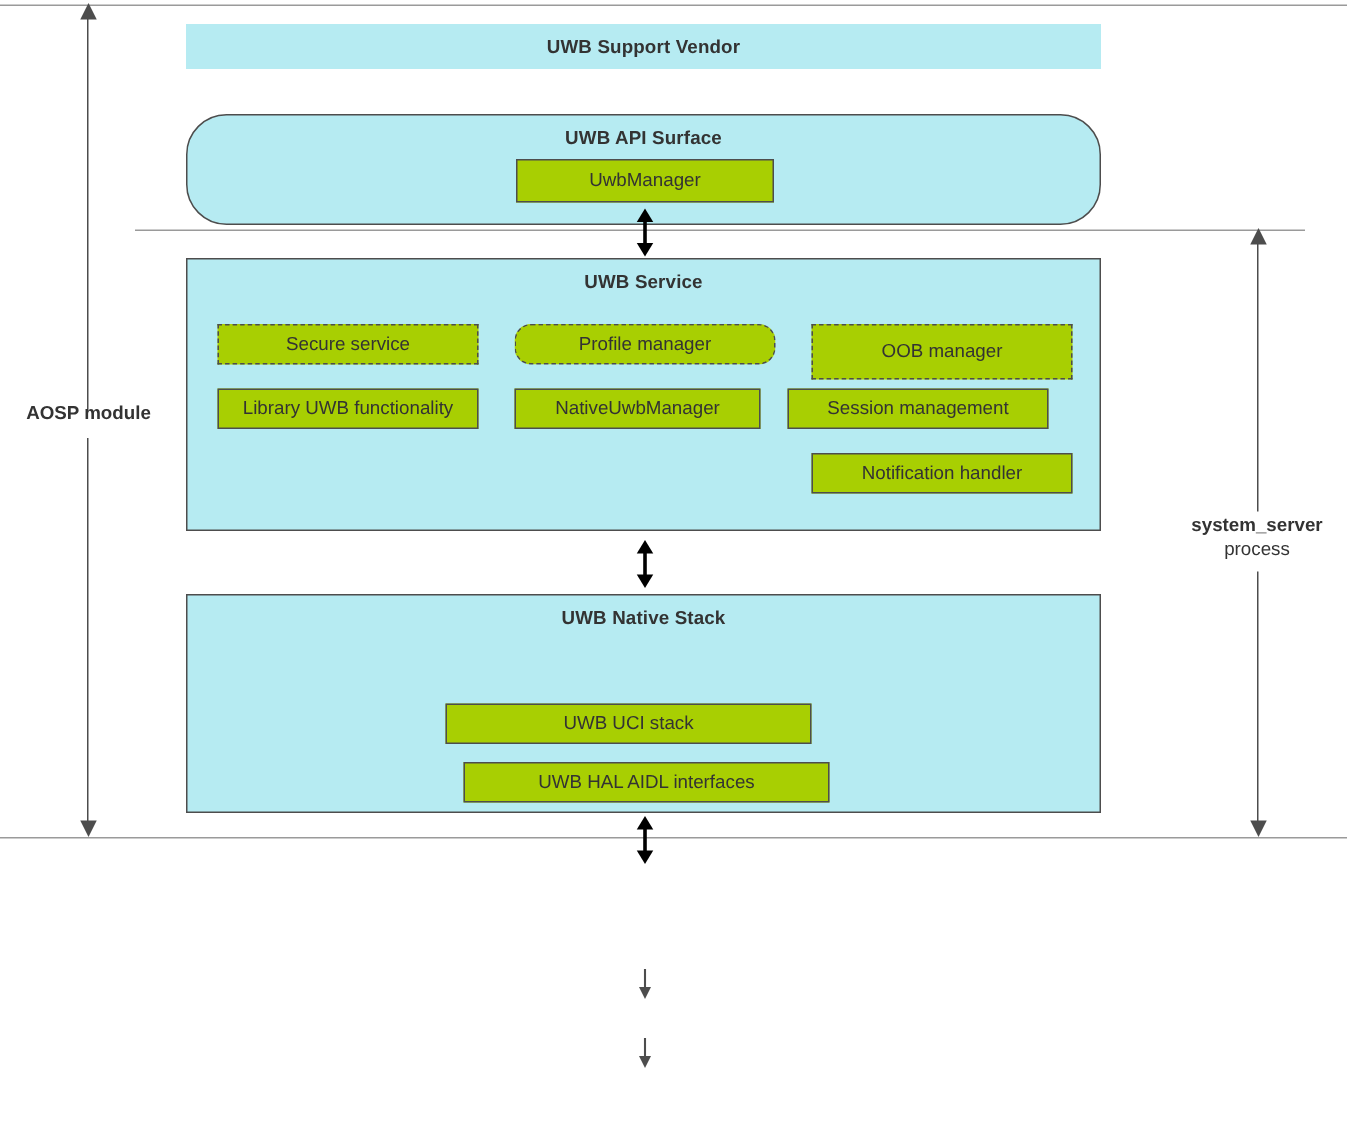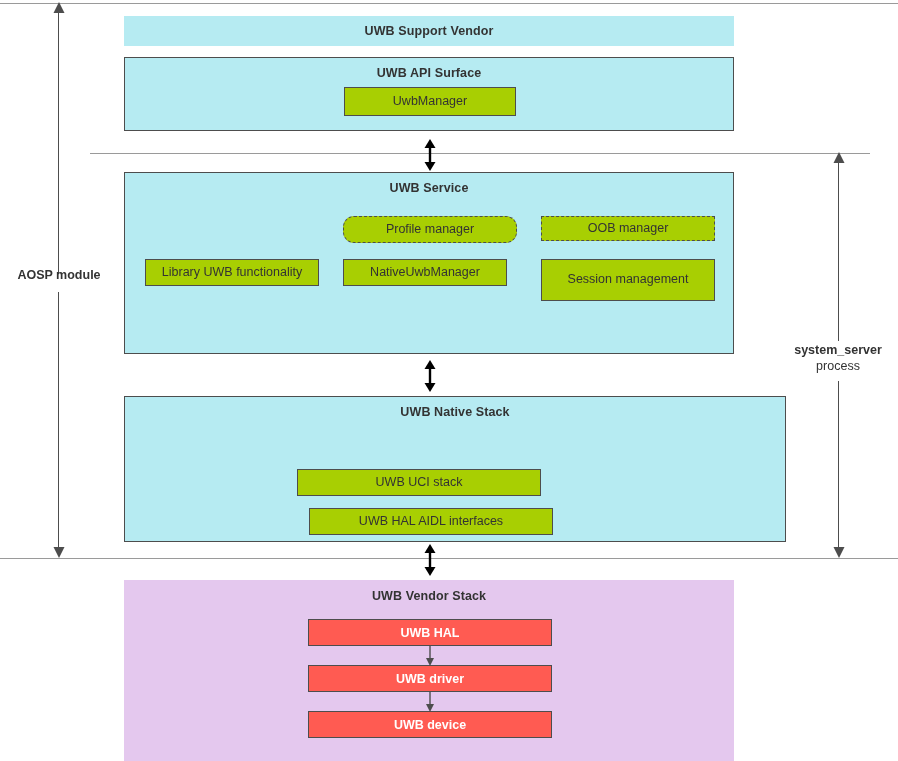--- a/index.html
+++ b/index.html
@@ -130,67 +130,63 @@
   </svg>
   <div class="side-label" style="left:778px; top:343px; width:120px;">
     <span class="strong">system_server</span>
     <span class="plain">process</span>
   </div>
 
   <div class="abs layer noborder" style="left:124px; top:16px; width:610px; height:30px;">
     <div class="layer-title" style="top:8px;">UWB Support Vendor</div>
   </div>
 
-  <div class="abs layer" style="left:124px; top:57px; width:610px; height:74px;">
+  <div class="abs layer" style="left:124px; top:76px; width:610px; height:74px;border-radius:27px;">
     <div class="layer-title" style="top:8px;">UWB API Surface</div>
     <div class="abs comp" style="left:219px; top:29px; width:172px; height:29px;">UwbManager</div>
   </div>
 
   <svg class="arrow-svg" width="18" height="32" style="left:421px; top:139px;">
     <line x1="9" y1="5" x2="9" y2="27" stroke="#000000" stroke-width="2.4"></line>
     <polygon points="9,0 3.5,9 14.5,9" fill="#000000"></polygon>
     <polygon points="9,32 3.5,23 14.5,23" fill="#000000"></polygon>
   </svg>
 
   <div class="abs layer" style="left:124px; top:172px; width:610px; height:182px;">
     <div class="layer-title" style="top:8px;">UWB Service</div>
 
+    <div class="abs comp dashed" style="left:20px; top:43px; width:174px; height:27px;">Secure service</div>
     <div class="abs comp dashed" style="left:218px; top:43px; width:174px; height:27px;border-radius:11px;">Profile manager</div>
-    <div class="abs comp dashed" style="left:416px; top:43px; width:174px; height:25px;">OOB manager</div>
+    <div class="abs comp dashed" style="left:416px; top:43px; width:174px; height:37px;">OOB manager</div>
 
     <div class="abs comp" style="left:20px; top:86px; width:174px; height:27px;">Library UWB functionality</div>
     <div class="abs comp" style="left:218px; top:86px; width:164px; height:27px;">NativeUwbManager</div>
-    <div class="abs comp" style="left:416px; top:86px; width:174px; height:42px;">Session management</div>
+    <div class="abs comp" style="left:400px; top:86px; width:174px; height:27px;">Session management</div>
 
+    <div class="abs comp" style="left:416px; top:129px; width:174px; height:27px;">Notification handler</div>
   </div>
 
   <svg class="arrow-svg" width="18" height="32" style="left:421px; top:360px;">
     <line x1="9" y1="5" x2="9" y2="27" stroke="#000000" stroke-width="2.4"></line>
     <polygon points="9,0 3.5,9 14.5,9" fill="#000000"></polygon>
     <polygon points="9,32 3.5,23 14.5,23" fill="#000000"></polygon>
   </svg>
 
-  <div class="abs layer" style="left:124px; top:396px; width:662px; height:146px;">
+  <div class="abs layer" style="left:124px; top:396px; width:610px; height:146px;">
     <div class="layer-title" style="top:8px;">UWB Native Stack</div>
     <div class="abs comp" style="left:172px; top:72px; width:244px; height:27px;">UWB UCI stack</div>
     <div class="abs comp" style="left:184px; top:111px; width:244px; height:27px;">UWB HAL AIDL interfaces</div>
   </div>
 
   <svg class="arrow-svg" width="18" height="32" style="left:421px; top:544px;">
     <line x1="9" y1="5" x2="9" y2="27" stroke="#000000" stroke-width="2.4"></line>
     <polygon points="9,0 3.5,9 14.5,9" fill="#000000"></polygon>
     <polygon points="9,32 3.5,23 14.5,23" fill="#000000"></polygon>
   </svg>
 
-  <div class="abs layer vendor" style="left:124px; top:580px; width:610px; height:181px;">
-    <div class="layer-title" style="top:9px;">UWB Vendor Stack</div>
-    <div class="abs vbox" style="left:184px; top:39px; width:244px; height:27px;">UWB HAL</div>
-    <div class="abs vbox" style="left:184px; top:85px; width:244px; height:27px;">UWB driver</div>
-    <div class="abs vbox" style="left:184px; top:131px; width:244px; height:27px;">UWB device</div>
-  </div>
 
   <svg class="arrow-svg" width="12" height="20" style="left:424px; top:646px;">
     <line x1="6" y1="0" x2="6" y2="14" stroke="#4d4d4d" stroke-width="1.4"></line>
     <polygon points="6,20 2,12 10,12" fill="#4d4d4d"></polygon>
   </svg>
   <svg class="arrow-svg" width="12" height="20" style="left:424px; top:692px;">
     <line x1="6" y1="0" x2="6" y2="14" stroke="#4d4d4d" stroke-width="1.4"></line>
     <polygon points="6,20 2,12 10,12" fill="#4d4d4d"></polygon>
   </svg>
 

